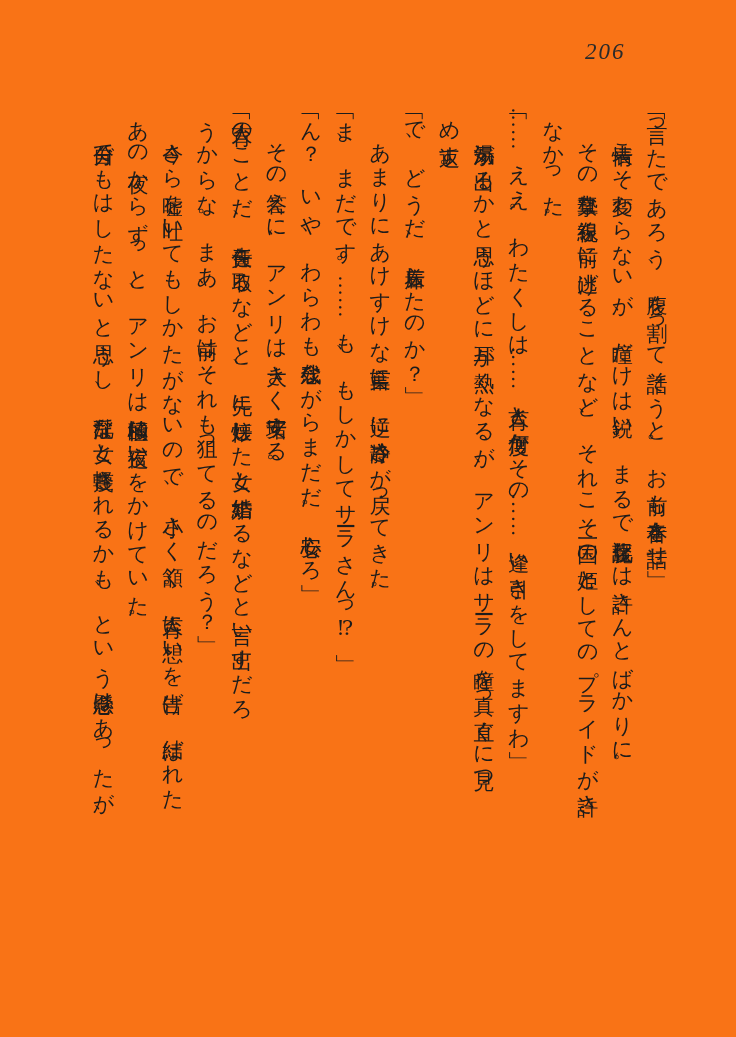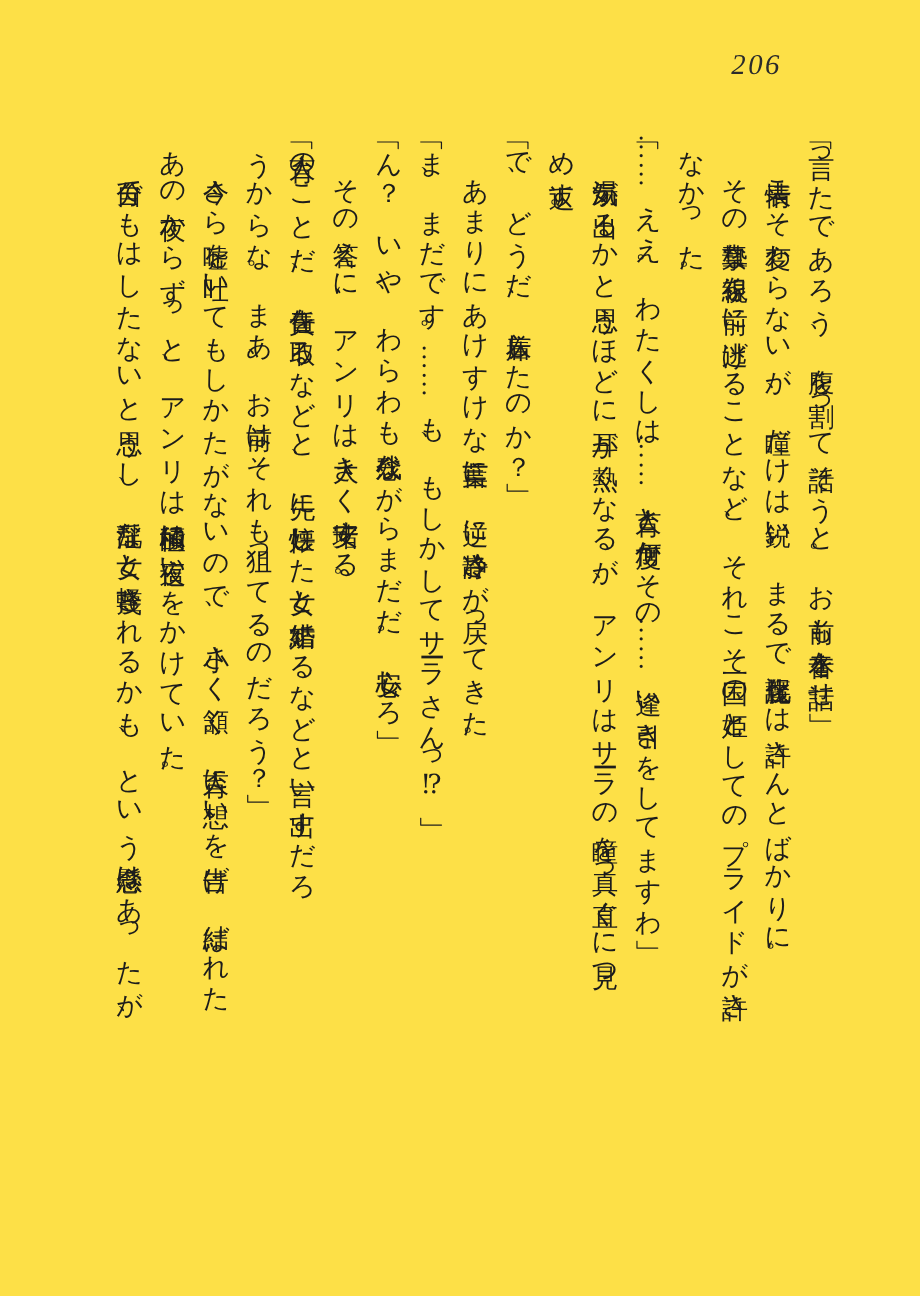--- a/index.html
+++ b/index.html
@@ -5,21 +5,21 @@
   * { box-sizing: border-box; }
   html, body {
     margin: 0;
     padding: 0;
     background: #ffffff;
   }
   .page {
     position: relative;
     width: 736px;
     height: 1037px;
-    background: #fde047;
+    background: #f97316;
     overflow: hidden;
     font-family: "Liberation Serif", "DejaVu Serif", serif;
   }
   .page-number {
     position: absolute;
     top: 39px;
     left: 585px;
     font-size: 23px;
     font-style: italic;
     letter-spacing: 2px;

